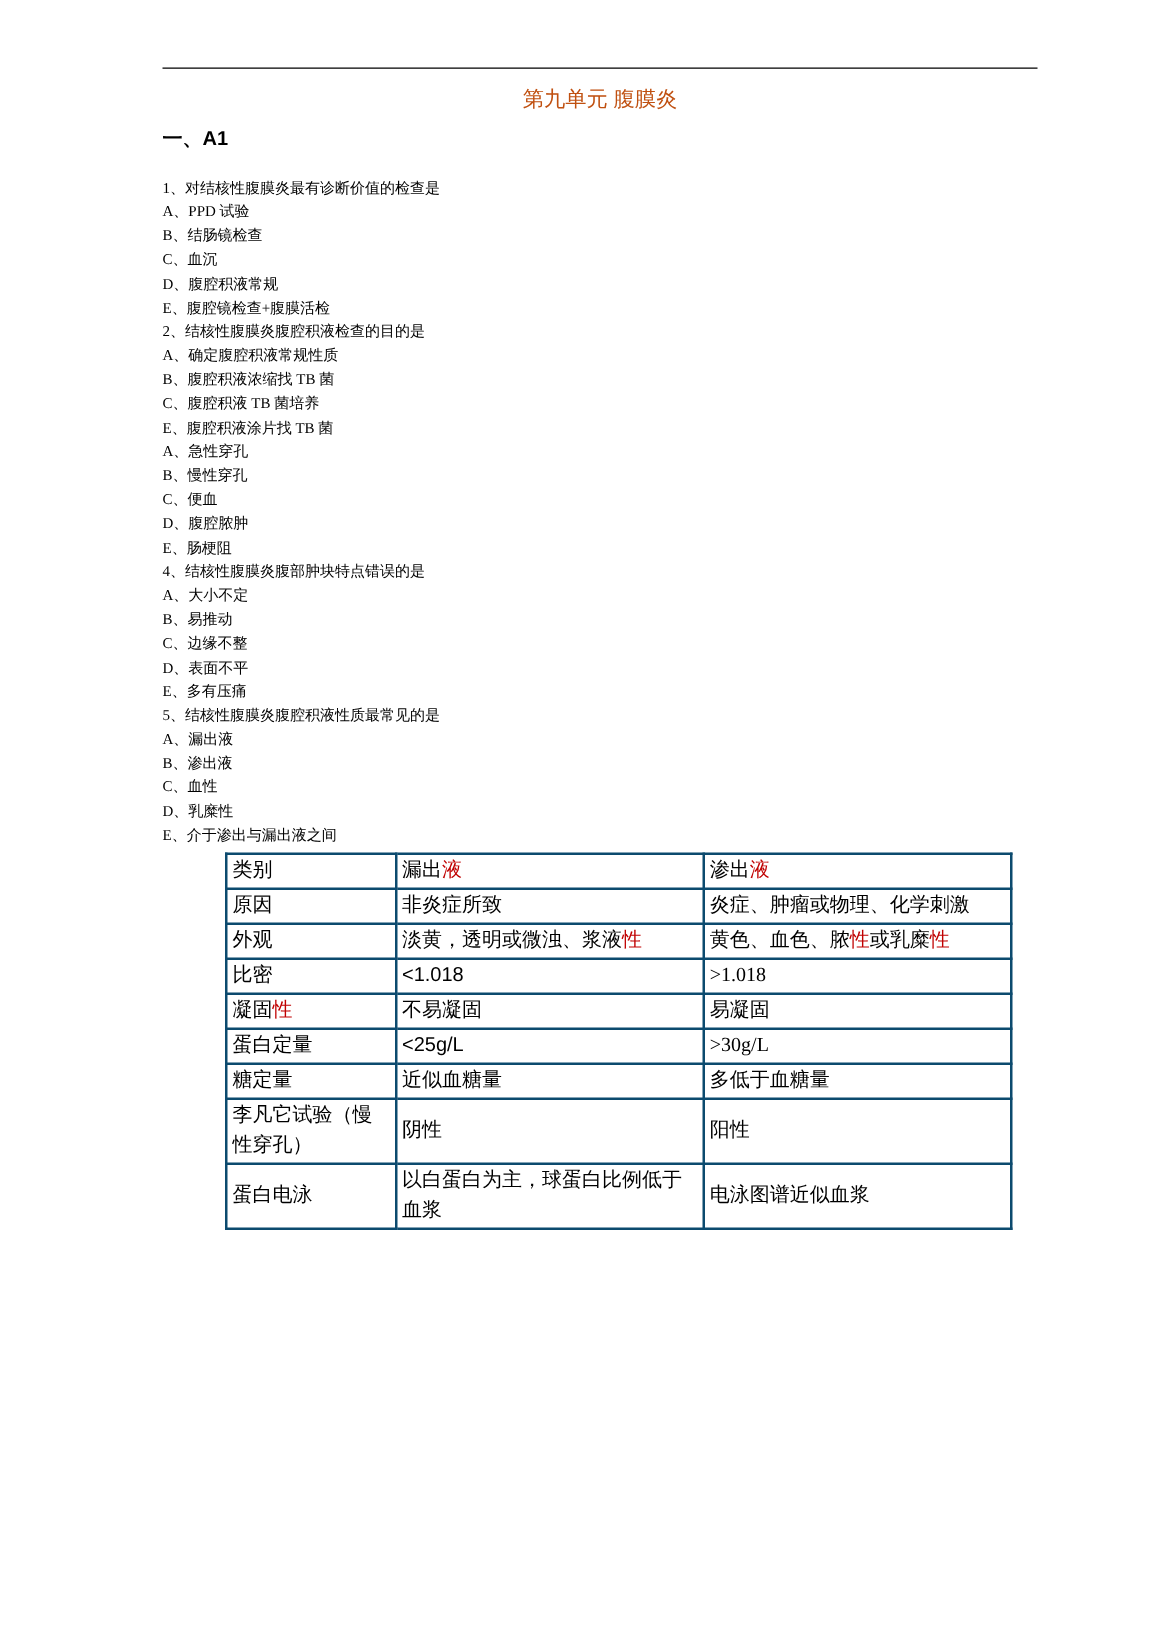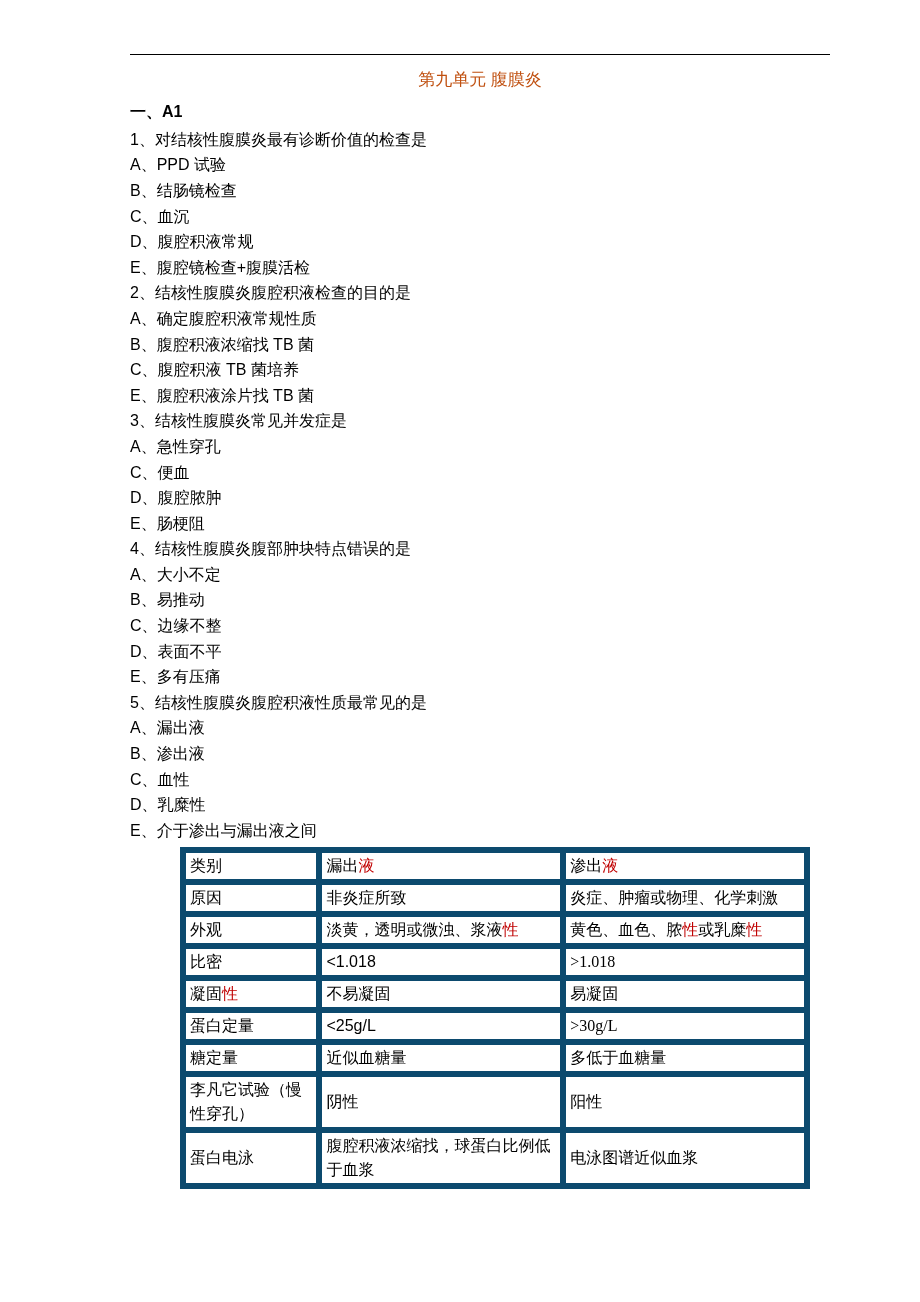--- a/index.html
+++ b/index.html
@@ -28,38 +28,39 @@
   .title {
     text-align: center;
     color: #c05010;
     font-size: 17px;
     margin-top: 12px;
     margin-bottom: 6px;
   }
   .section-heading {
     font-weight: bold;
     font-size: 16px;
-    margin-bottom: 2px;
+    margin-bottom: 16px;
   }
   .line {
     margin: 0;
-    font-size: 16px;
+    font-size: 12px;
+    font-family: Liberation Serif, serif;
   }
   .hl {
     color: #c00000;
   }
   table.cmp {
     border-collapse: collapse;
     margin-left: 50px;
     margin-top: 4px;
     width: 630px;
     font-size: 16px;
   }
   table.cmp td {
-    border: 6px solid #0c4a6e;
+    border: 2px solid #0c4a6e;
     padding: 1px 4px;
     vertical-align: middle;
     line-height: 1.5;
   }
   table.cmp td:nth-child(1) { width: 130px; }
   table.cmp td:nth-child(2) { width: 245px; margin-left: 12px; }
   table.cmp td:nth-child(3) { width: 245px; font-family: Liberation Serif, serif; }
 </style>
 </head>
 <body>
@@ -76,22 +77,22 @@
       <p class="line">A、PPD 试验</p>
       <p class="line">B、结肠镜检查</p>
       <p class="line">C、血沉</p>
       <p class="line">D、腹腔积液常规</p>
       <p class="line">E、腹腔镜检查+腹膜活检</p>
       <p class="line">2、结核性腹膜炎腹腔积液检查的目的是</p>
       <p class="line">A、确定腹腔积液常规性质</p>
       <p class="line">B、腹腔积液浓缩找 TB 菌</p>
       <p class="line">C、腹腔积液 TB 菌培养</p>
       <p class="line">E、腹腔积液涂片找 TB 菌</p>
-      <p class="line">3、结核性腹膜炎常见并发症是</p>
       <p class="line">A、急性穿孔</p>
+      <p class="line">B、慢性穿孔</p>
       <p class="line">C、便血</p>
       <p class="line">D、腹腔脓肿</p>
       <p class="line">E、肠梗阻</p>
       <p class="line">4、结核性腹膜炎腹部肿块特点错误的是</p>
       <p class="line">A、大小不定</p>
       <p class="line">B、易推动</p>
       <p class="line">C、边缘不整</p>
       <p class="line">D、表面不平</p>
       <p class="line">E、多有压痛</p>
       <p class="line">5、结核性腹膜炎腹腔积液性质最常见的是</p>
@@ -139,18 +140,18 @@
           <td>近似血糖量</td>
           <td>多低于血糖量</td>
         </tr>
         <tr>
           <td>李凡它试验（慢性穿孔）</td>
           <td>阴性</td>
           <td>阳性</td>
         </tr>
         <tr>
           <td>蛋白电泳</td>
-          <td>腹腔积液浓缩找，球蛋白比例低于血浆</td>
+          <td>以白蛋白为主，球蛋白比例低于血浆</td>
           <td>电泳图谱近似血浆</td>
         </tr>
       </tbody>
   </table>
 </div>
 
 </body></html>

